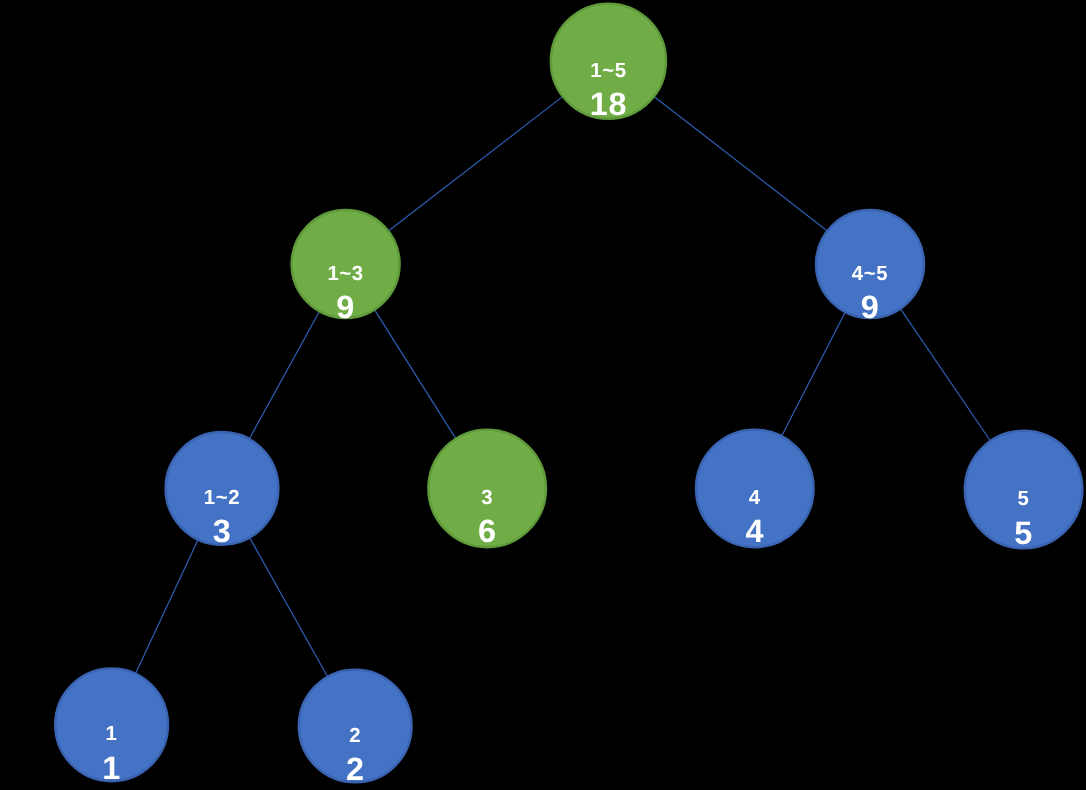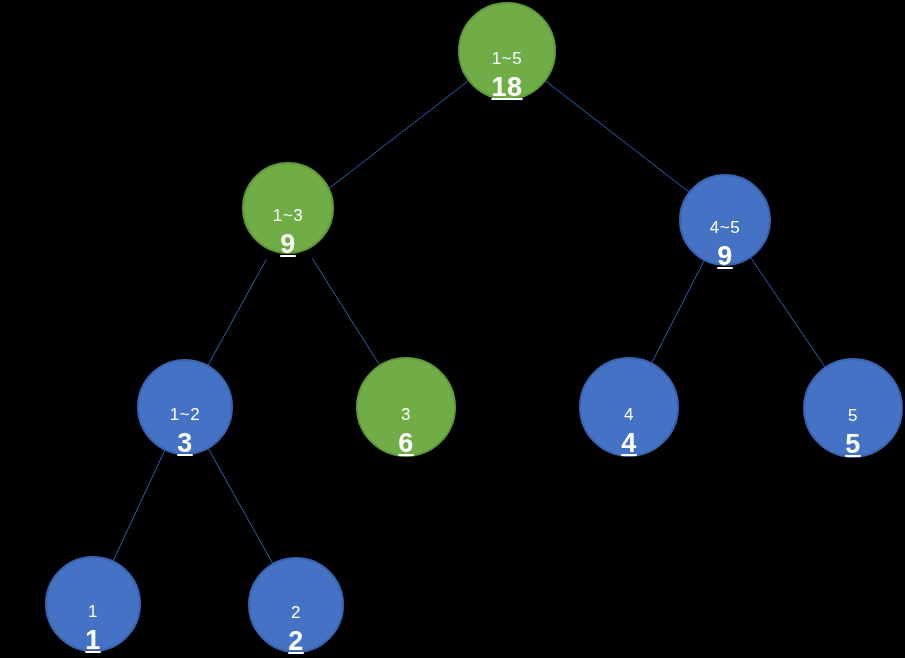--- a/index.html
+++ b/index.html
@@ -30,30 +30,29 @@
     display: flex;
     flex-direction: column;
     align-items: center;
     justify-content: center;
     color: #ffffff;
     text-align: center;
     line-height: 1;
   }
   .node .range {
     font-size: 17px;
-    font-weight: 400;
+    font-weight: 700;
     letter-spacing: 0.5px;
     margin-bottom: 7px;
     margin-top: 48px;
   }
   .node .value {
     font-size: 27px;
     font-weight: 700;
     letter-spacing: 0.5px;
-    text-decoration: underline;
   }
 </style>
 </head>
 <body>
 
 <div id="canvas">
   <svg id="edge-layer" width="905" height="658" viewBox="0 0 905 658">
       <line x1="468.9992475578616" y1="80.32478156493781" x2="323.6257054145047" y2="192.5080172828708" stroke="#2E5FB3" stroke-width="1"></line>
       <line x1="544.9357092860446" y1="80.40887554743823" x2="689.4352725443332" y2="192.42917917427667" stroke="#2E5FB3" stroke-width="1"></line>
       <line x1="266.28938597523734" y1="259.4163575012682" x2="207.67553020364102" y2="365.8318043875644" stroke="#2E5FB3" stroke-width="1"></line>
@@ -61,21 +60,21 @@
       <line x1="704.4483678887179" y1="260.0328667167681" x2="651.378443854507" y2="363.40865624174137" stroke="#2E5FB3" stroke-width="1"></line>
       <line x1="750.325593968691" y1="257.19696614151485" x2="825.4232421229809" y2="367.49663686812823" stroke="#2E5FB3" stroke-width="1"></line>
       <line x1="165.11254988557317" y1="449.5850833971965" x2="112.88745011442681" y2="561.4149166028035" stroke="#2E5FB3" stroke-width="1"></line>
       <line x1="207.98327092382803" y1="447.99718597223375" x2="273.016729076172" y2="564.0028140277662" stroke="#2E5FB3" stroke-width="1"></line>
     </svg>
   <div id="node-layer">
       <div class="node" style="left: 458px; top: 2px; width: 98px; height: 98px; background: rgb(112, 173, 71); border: 2px solid rgb(94, 154, 58); color: rgb(255, 255, 255);">
         <div class="range">1~5</div>
         <div class="value">18</div>
       </div>
-      <div class="node" style="left: 242px; top: 162px; width: 92px; height: 92px; background: rgb(112, 173, 71); border: 2px solid rgb(94, 154, 58); color: rgb(255, 255, 255);">
+      <div class="node" style="left: 242px; top: 174px; width: 92px; height: 92px; background: rgb(112, 173, 71); border: 2px solid rgb(94, 154, 58); color: rgb(255, 255, 255);">
         <div class="range">1~3</div>
         <div class="value">9</div>
       </div>
       <div class="node" style="left: 679px; top: 174px; width: 92px; height: 92px; background: rgb(68, 114, 196); border: 2px solid rgb(58, 99, 176); color: rgb(255, 255, 255); justify-content: center;">
         <div class="range">4~5</div>
         <div class="value">9</div>
       </div>
       <div class="node" style="left: 137px; top: 359px; width: 96px; height: 96px; background: rgb(68, 114, 196); border: 2px solid rgb(58, 99, 176); color: rgb(255, 255, 255); text-align: right;">
         <div class="range">1~2</div>
         <div class="value">3</div>

